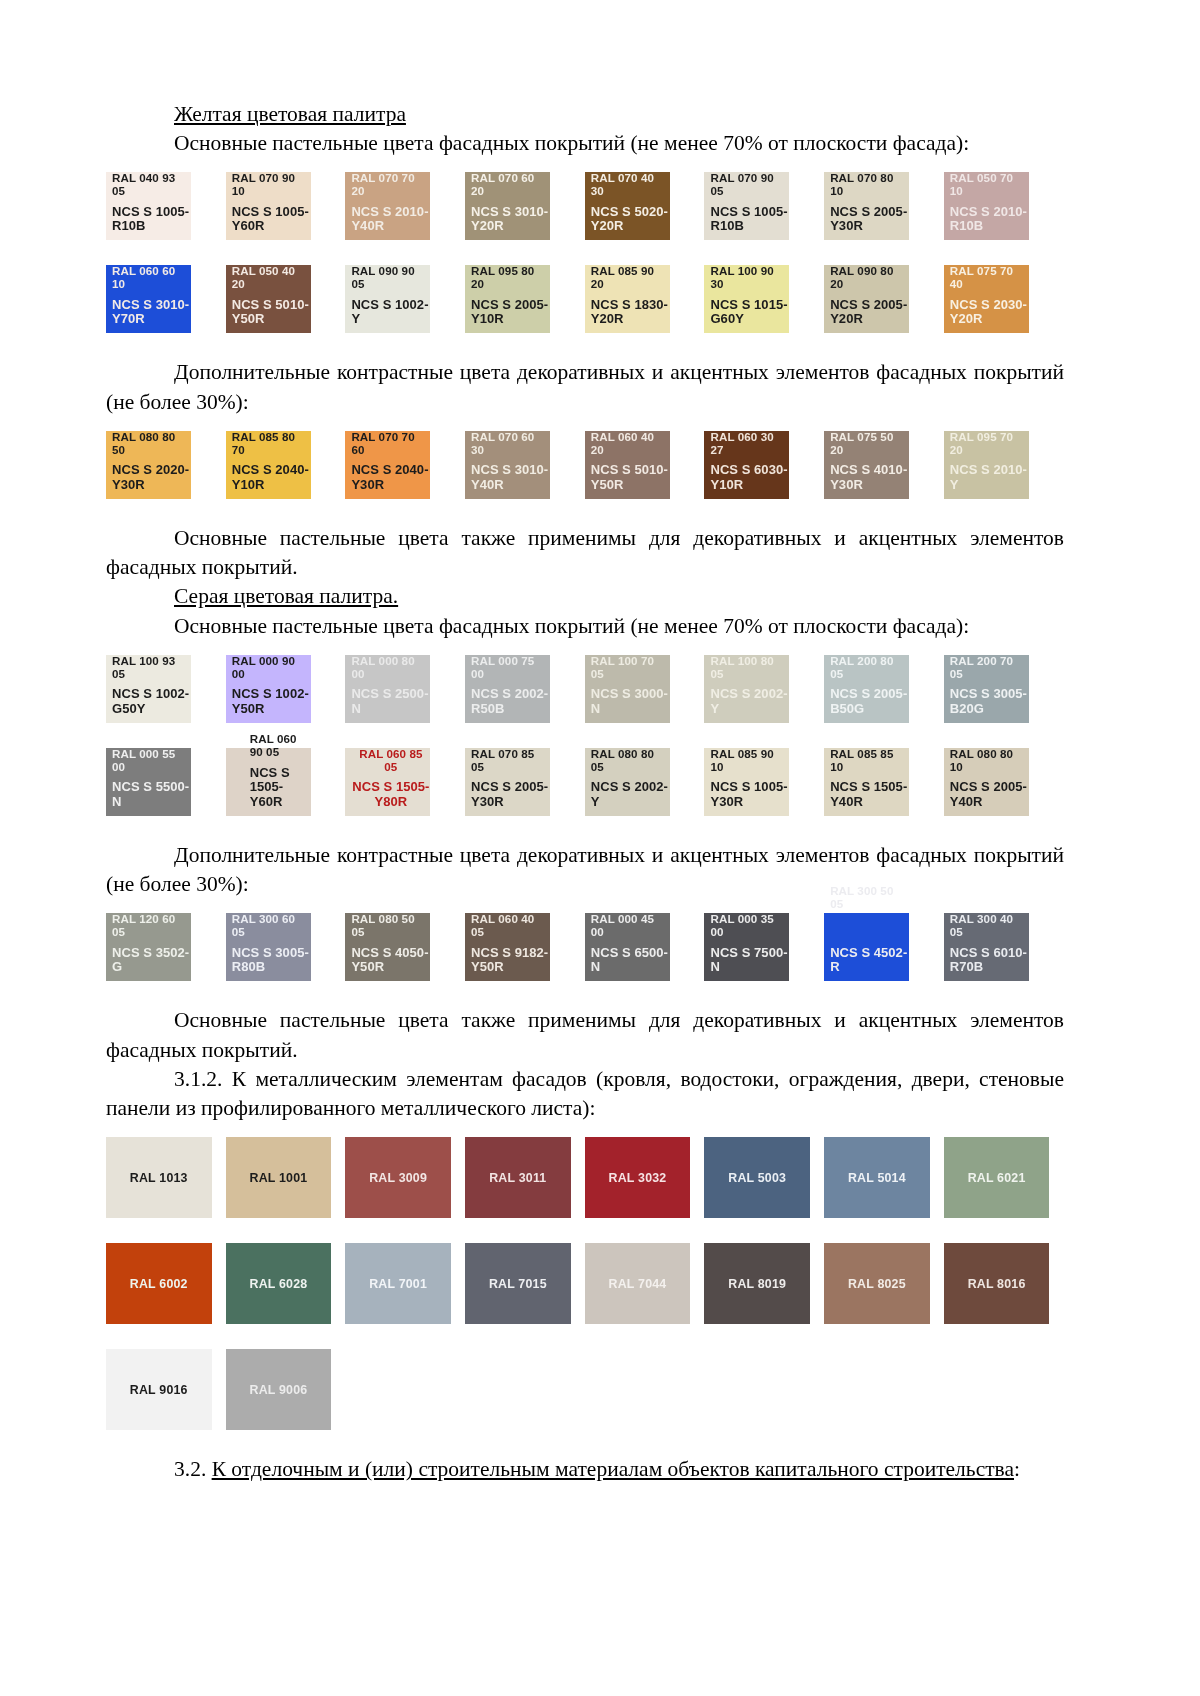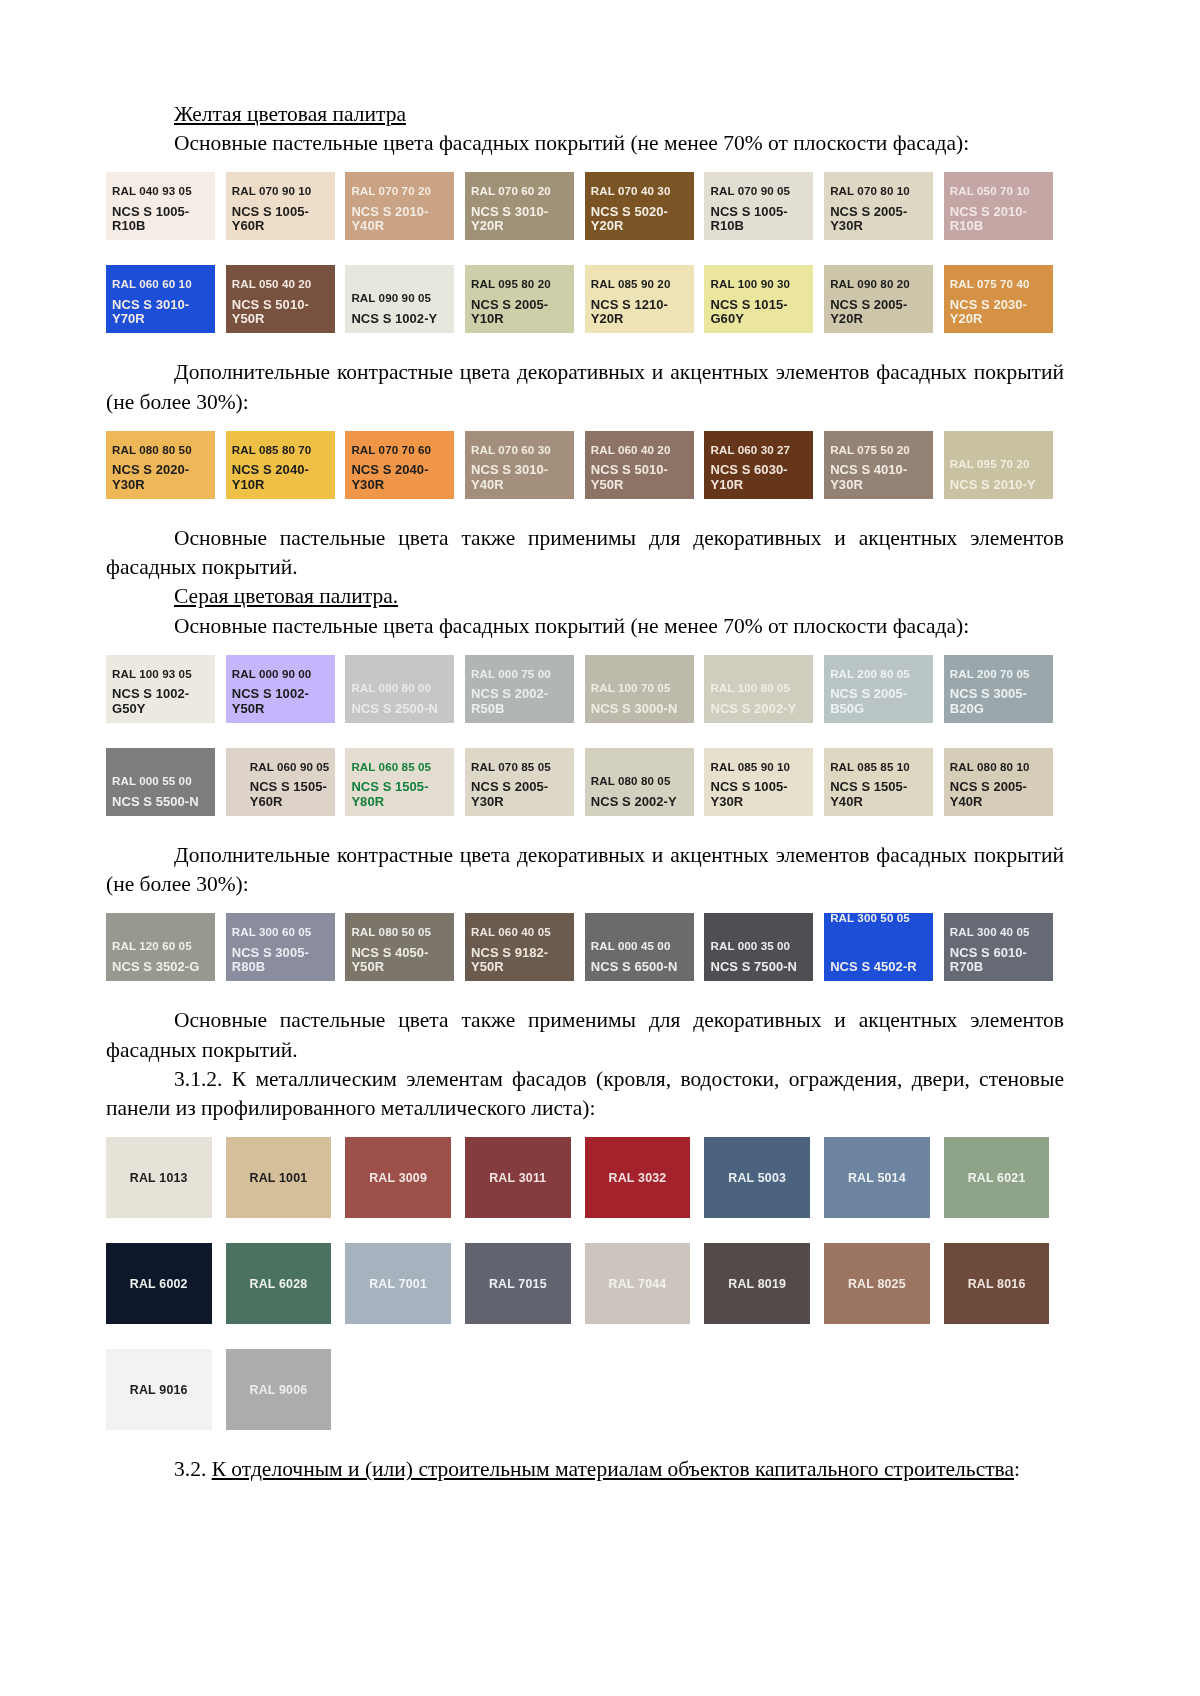--- a/index.html
+++ b/index.html
@@ -51,21 +51,21 @@
     display: flex;
     gap: 0px;
     margin: 0;
   }
   .swatch-wrap {
     width: 119.7px;
     box-sizing: border-box;
     padding-right: 14px;
   }
   .swatch {
-    width: 109px;
+    width: 85px;
     height: 68px;
     box-sizing: border-box;
     position: relative;
     display: flex;
     flex-direction: column;
     justify-content: flex-end;
     padding: 0 0 7px 6px;
     font-family: "Liberation Sans", sans-serif;
   }
   .swatch .ral {
@@ -189,21 +189,21 @@
         </div>
         <div class="swatch-wrap">
           <div class="swatch" style="background: rgb(205, 207, 169); color: rgb(28, 28, 28);">
             <div class="ral">RAL 095 80 20</div>
             <div class="ncs">NCS S 2005-Y10R</div>
           </div>
         </div>
         <div class="swatch-wrap">
           <div class="swatch" style="background: rgb(238, 227, 181); color: rgb(28, 28, 28);">
             <div class="ral">RAL 085 90 20</div>
-            <div class="ncs">NCS S 1210-Y20R</div>
+            <div class="ncs">NCS S 1830-Y20R</div>
           </div>
         </div>
         <div class="swatch-wrap">
           <div class="swatch" style="background: rgb(234, 230, 158); color: rgb(28, 28, 28);">
             <div class="ral">RAL 100 90 30</div>
             <div class="ncs">NCS S 1015-G60Y</div>
           </div>
         </div>
         <div class="swatch-wrap">
           <div class="swatch" style="background: rgb(205, 198, 171); color: rgb(28, 28, 28);">
@@ -341,21 +341,21 @@
             <div class="ncs">NCS S 5500-N</div>
           </div>
         </div>
         <div class="swatch-wrap">
           <div class="swatch" style="background: rgb(222, 211, 200); color: rgb(28, 28, 28); padding-left: 24px;">
             <div class="ral">RAL 060 90 05</div>
             <div class="ncs">NCS S 1505-Y60R</div>
           </div>
         </div>
         <div class="swatch-wrap">
-          <div class="swatch" style="background: rgb(228, 222, 210); color: #15803d;">
+          <div class="swatch" style="background: rgb(228, 222, 210); color: #b91c1c; text-align: center;">
             <div class="ral">RAL 060 85 05</div>
             <div class="ncs">NCS S 1505-Y80R</div>
           </div>
         </div>
         <div class="swatch-wrap">
           <div class="swatch" style="background: rgb(220, 215, 199); color: rgb(28, 28, 28);">
             <div class="ral">RAL 070 85 05</div>
             <div class="ncs">NCS S 2005-Y30R</div>
           </div>
         </div>
@@ -468,21 +468,21 @@
         <div class="metal-wrap">
           <div class="metal" style="background: rgb(109, 133, 160); color: rgb(238, 242, 246);">RAL 5014</div>
         </div>
         <div class="metal-wrap">
           <div class="metal" style="background: rgb(143, 163, 137); color: rgb(240, 243, 238);">RAL 6021</div>
         </div>
       </div>
     <div class="gap-after-row"></div>
     <div class="swatch-row" id="metal_row2">
         <div class="metal-wrap">
-          <div class="metal" style="background: #0f172a; color: rgb(238, 244, 238);">RAL 6002</div>
+          <div class="metal" style="background: #c2410c; color: rgb(238, 244, 238);">RAL 6002</div>
         </div>
         <div class="metal-wrap">
           <div class="metal" style="background: rgb(75, 113, 96); color: rgb(238, 243, 240);">RAL 6028</div>
         </div>
         <div class="metal-wrap">
           <div class="metal" style="background: rgb(166, 178, 189); color: rgb(242, 245, 248);">RAL 7001</div>
         </div>
         <div class="metal-wrap">
           <div class="metal" style="background: rgb(97, 100, 111); color: rgb(238, 239, 242);">RAL 7015</div>
         </div>

